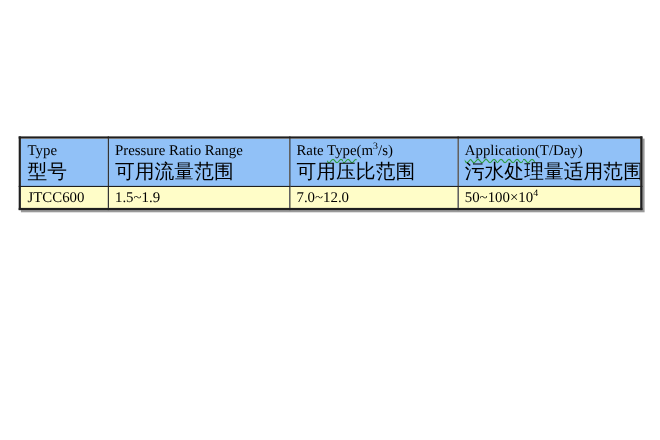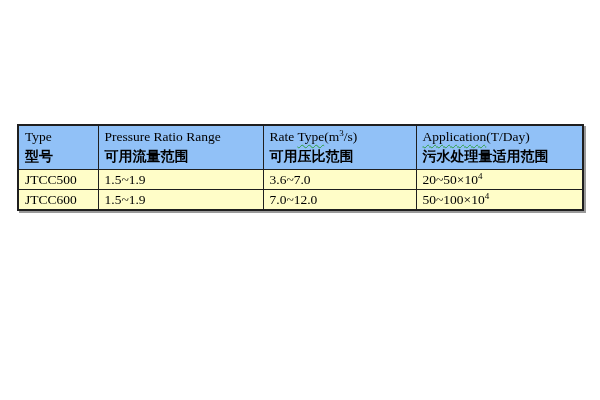--- a/index.html
+++ b/index.html
@@ -36,23 +36,22 @@
     background: var(--header-bg, #91c1f7);
     vertical-align: top;
     font-weight: normal;
     padding: 1px 6px 3px 6px;
   }
   table.spec th .en {
     font-size: 13.5px;
     line-height: 20px;
   }
   table.spec th .zh {
-    font-size: 14px;
+    font-size: 18px;
     line-height: 19px;
-    font-weight: bold;
   }
   table.spec td {
     background: var(--body-bg, #fffdc8);
     font-size: 13.5px;
     height: 19px;
     line-height: 19px;
     padding: 0 6px;
   }
   .wavy {
     text-decoration: underline;
@@ -93,26 +92,20 @@
           <div class="zh">可用压比范围</div>
         </th>
         <th>
           <div class="en"><span class="wavy">Application</span><span>(T/Day)</span></div>
           <div class="zh">污水处理量适用范围</div>
         </th>
       </tr>
     </thead>
     <tbody>
         <tr>
-          <td>JTCC500</td>
-          <td>1.5~1.9</td>
-          <td>3.6~7.0</td>
-          <td>20~50×10<sup>4</sup></td>
-        </tr>
-        <tr>
           <td>JTCC600</td>
           <td>1.5~1.9</td>
           <td>7.0~12.0</td>
           <td>50~100×10<sup>4</sup></td>
         </tr>
       </tbody>
   </table>
 </div>
 
 </body></html>

